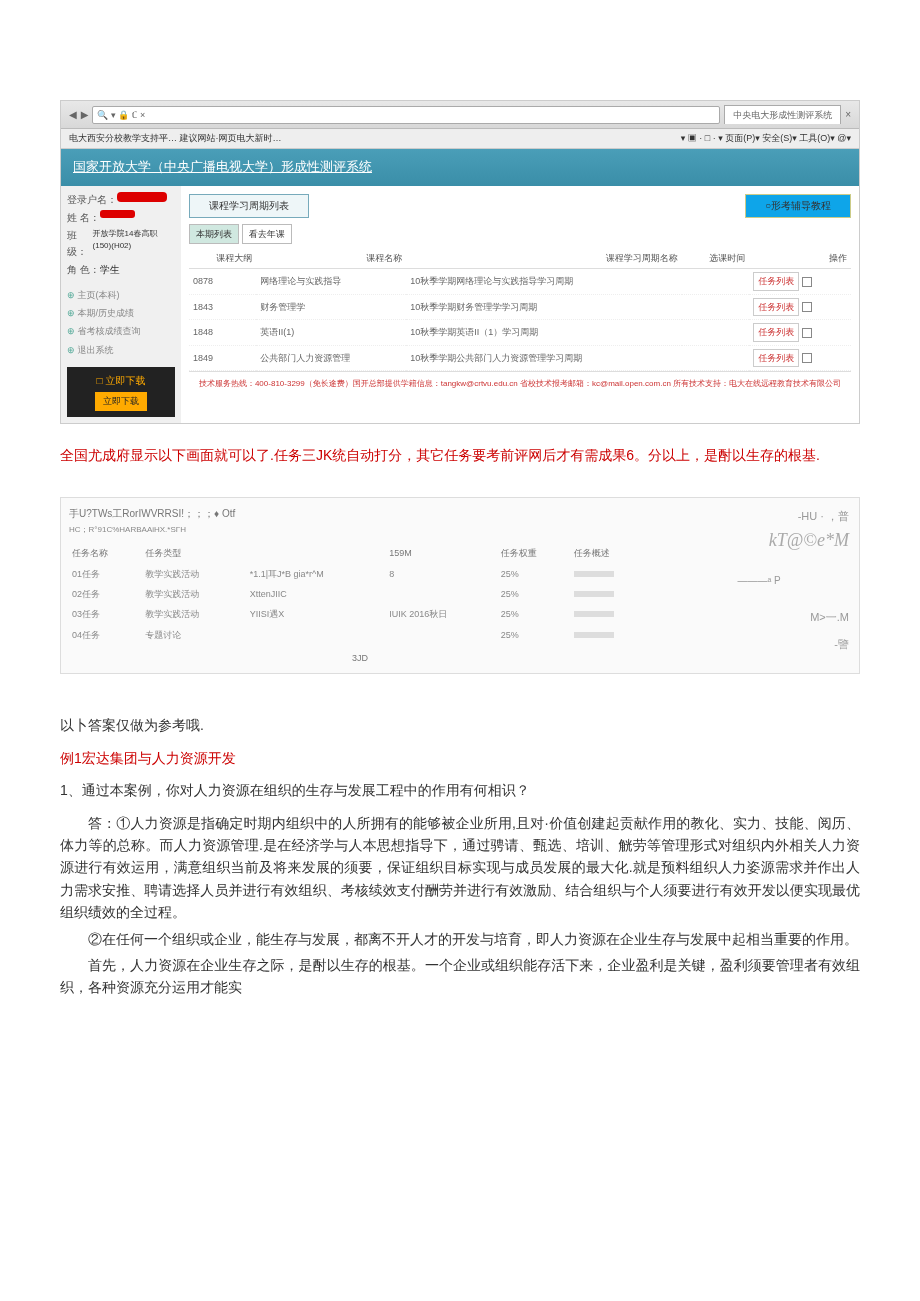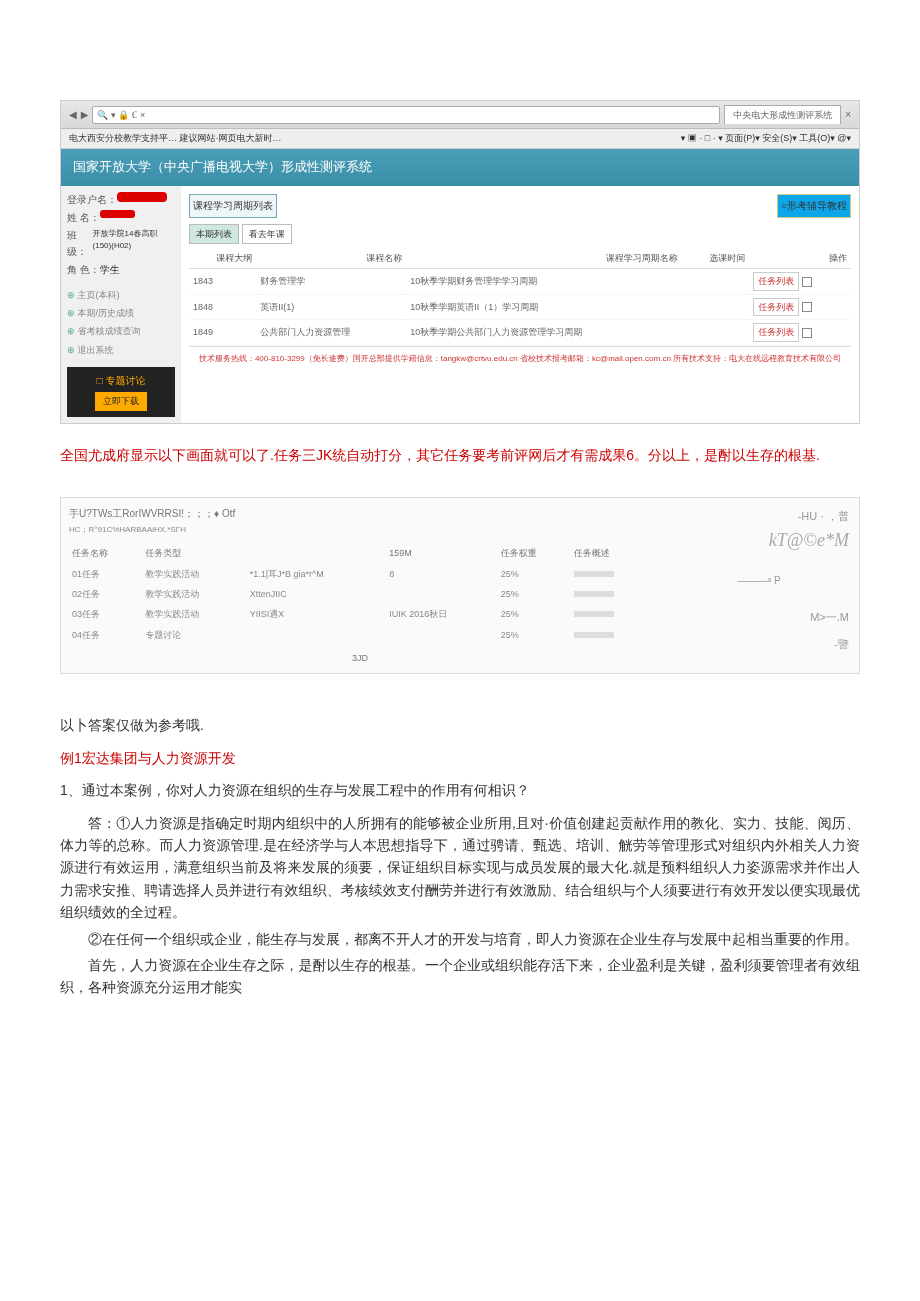--- a/index.html
+++ b/index.html
@@ -3,36 +3,36 @@
 <meta charset="utf-8">
 <style>
   * { margin: 0; padding: 0; box-sizing: border-box; }
   body { font-family: "Microsoft YaHei", SimSun, sans-serif; background: #fff; width: 920px; padding: 20px 60px; font-size: 14px; color: #333; line-height: 1.6; }
   
   .screenshot1 { border: 1px solid #ccc; background: #f5f5f5; margin: 80px 0 20px 0; }
   .browser-bar { background: linear-gradient(#e8e8e8, #d8d8d8); padding: 4px 8px; border-bottom: 1px solid #bbb; font-size: 10px; color: #666; display: flex; align-items: center; gap: 4px; }
   .browser-bar .addr { flex: 1; background: #fff; border: 1px solid #aaa; padding: 1px 4px; border-radius: 2px; font-size: 9px; }
   .browser-bar .tab { background: #fff; padding: 2px 8px; border: 1px solid #aaa; border-bottom: none; font-size: 9px; }
   .browser-sub { background: #eee; padding: 2px 8px; font-size: 9px; color: #333; border-bottom: 1px solid #ccc; display: flex; justify-content: space-between; }
-  .banner { background: linear-gradient(#4a9eb8, #3a8ea8); color: #fff; padding: 8px 12px; font-size: 13px; }
+  .banner { background: linear-gradient(#4a9eb8, #3a8ea8); color: #fff; padding: 8px 12px; font-size: 13px; text-decoration: underline; }
   .content-area { display: flex; background: #fff; }
   .sidebar { width: 120px; background: #f0f0f0; padding: 6px; font-size: 10px; }
   .sidebar .user-row { display: flex; margin-bottom: 2px; }
   .sidebar .lbl { color: #555; }
   .sidebar .redacted { background: #d00; width: 50px; height: 10px; display: inline-block; border-radius: 4px; }
   .sidebar .redacted2 { background: #d00; width: 35px; height: 8px; display: inline-block; border-radius: 3px; }
   .sidebar .nav-links { margin-top: 8px; }
   .sidebar .nav-links div { color: #888; padding: 2px 0; font-size: 9px; }
   .sidebar .nav-links .ico { color: #5a9; margin-right: 3px; }
   .promo { background: #222; color: #fa0; padding: 6px; margin-top: 8px; font-size: 10px; text-align: center; }
   .promo .btn { background: #fa0; color: #222; padding: 2px 8px; margin-top: 3px; display: inline-block; font-size: 9px; }
   
   .main-panel { flex: 1; padding: 8px; font-size: 10px; }
   .tabs-row { display: flex; justify-content: space-between; align-items: center; margin-bottom: 6px; }
-  .tab-box { border: 1px solid #7ab; padding: 3px 3px; background: #eef6f8; font-size: 10px; }
+  .tab-box { border: 1px solid #7ab; padding: 3px 19px; background: #eef6f8; font-size: 10px; }
   .tab-box.right { background: #0ea5e9; border-color: #cc8; }
   .sub-tabs { margin-bottom: 4px; }
   .sub-tabs span { display: inline-block; padding: 2px 6px; font-size: 9px; border: 1px solid #bbb; }
   .sub-tabs span.active { background: #d0e8e0; }
   
   table.course-table { width: 100%; border-collapse: collapse; font-size: 9px; }
   table.course-table th { text-align: right; padding: 3px 4px; color: #555; font-weight: normal; border-bottom: 1px solid #ddd; }
   table.course-table td { padding: 3px 4px; color: #666; border-bottom: 1px dotted #eee; }
   .link-btn { color: #c33; border: 1px solid #ccc; padding: 1px 4px; font-size: 9px; display: inline-block; }
   .chk { width: 10px; height: 10px; border: 1px solid #888; display: inline-block; vertical-align: middle; }
@@ -92,21 +92,21 @@
           <span class="lbl">角 色：</span>
           <span>学生</span>
         </div>
       <div class="nav-links">
         <div><span class="ico">⊕</span><span>主页(本科)</span></div>
         <div><span class="ico">⊕</span><span>本期/历史成绩</span></div>
         <div><span class="ico">⊕</span><span>省考核成绩查询</span></div>
         <div><span class="ico">⊕</span><span>退出系统</span></div>
       </div>
       <div class="promo">
-        <div>□ 专题讨论</div>
+        <div>□ 立即下载</div>
         <div class="btn">立即下载</div>
       </div>
     </div>
     <div class="main-panel">
       <div class="tabs-row">
         <div class="tab-box">课程学习周期列表</div>
         <div class="tab-box right">○形考辅导教程</div>
       </div>
       <div class="sub-tabs">
         <span class="active">本期列表</span>
@@ -116,20 +116,27 @@
         <thead>
             <tr>
           <th>课程大纲</th>
           <th>课程名称</th>
           <th>课程学习周期名称</th>
           <th>选课时间</th>
           <th>操作</th>
         </tr>
           </thead>
         <tbody id="course-rows">
+            <tr>
+              <td>0878</td>
+    <td>网络理论与实践指导</td>
+    <td>10秋季学期网络理论与实践指导学习周期</td>
+    <td></td>
+    <td><span class="link-btn">任务列表</span> <span class="chk"></span></td>
+            </tr>
             <tr>
               <td>1843</td>
     <td>财务管理学</td>
     <td>10秋季学期财务管理学学习周期</td>
     <td></td>
     <td><span class="link-btn">任务列表</span> <span class="chk"></span></td>
             </tr>
             <tr>
               <td>1848</td>
     <td>英语II(1)</td>

